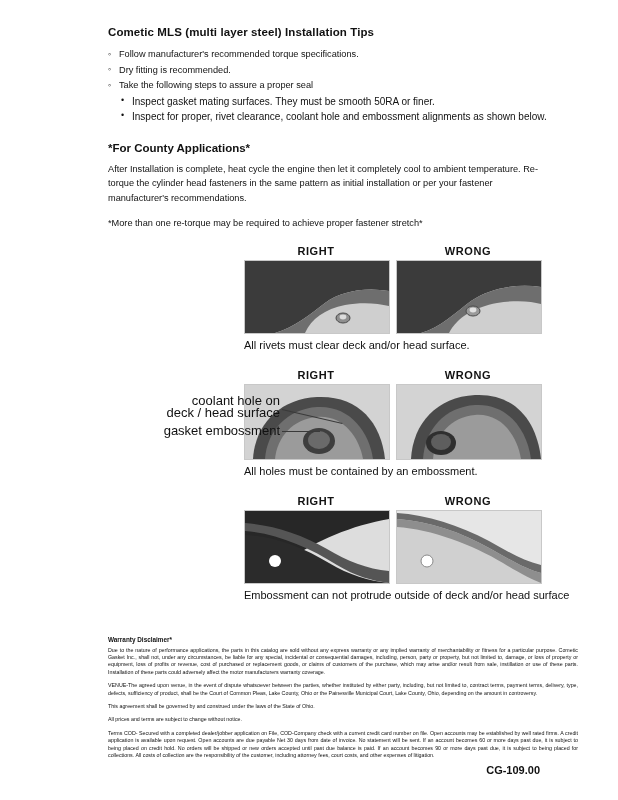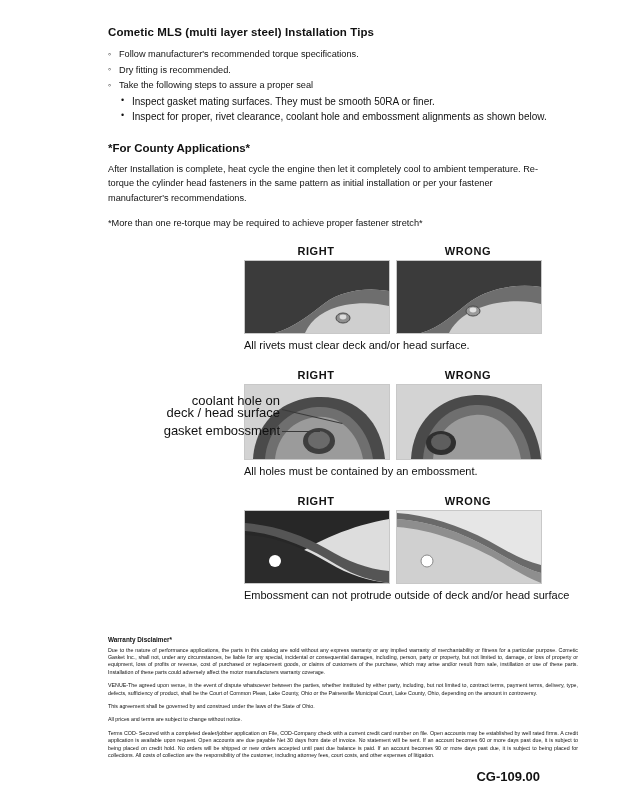--- a/index.html
+++ b/index.html
@@ -135,22 +135,22 @@
     font-size: 5.3px;
     line-height: 7.4px;
     color: #111;
     margin: 0 0 6px 72px;
     max-width: 470px;
     text-align: justify;
   }
   .docnum {
     position: absolute;
     right: 52px;
-    bottom: 16px;
-    font-size: 13px;
+    bottom: 24px;
+    font-size: 11px;
     font-weight: bold;
     color: #111;
   }
   svg { display: block; }
 </style>
 </head>
 <body>
 
 <div class="page">
 

